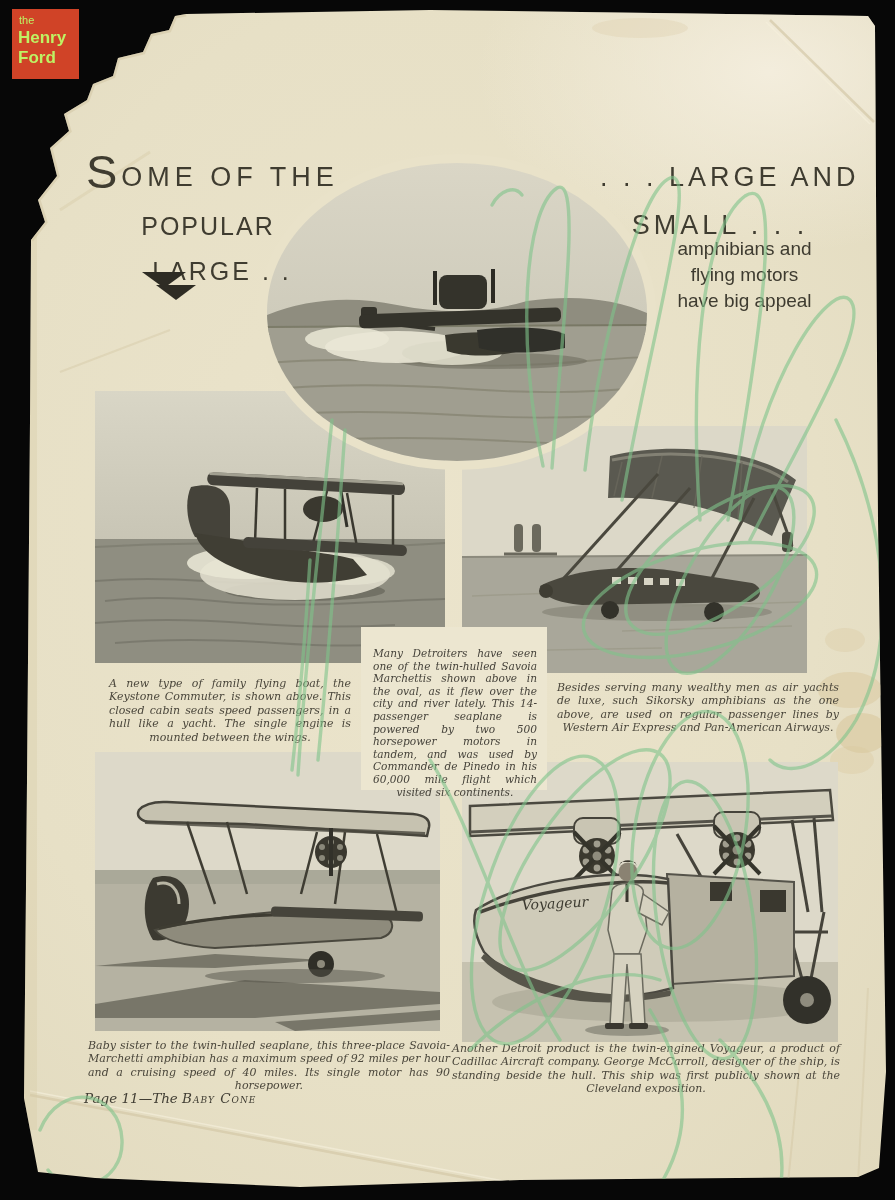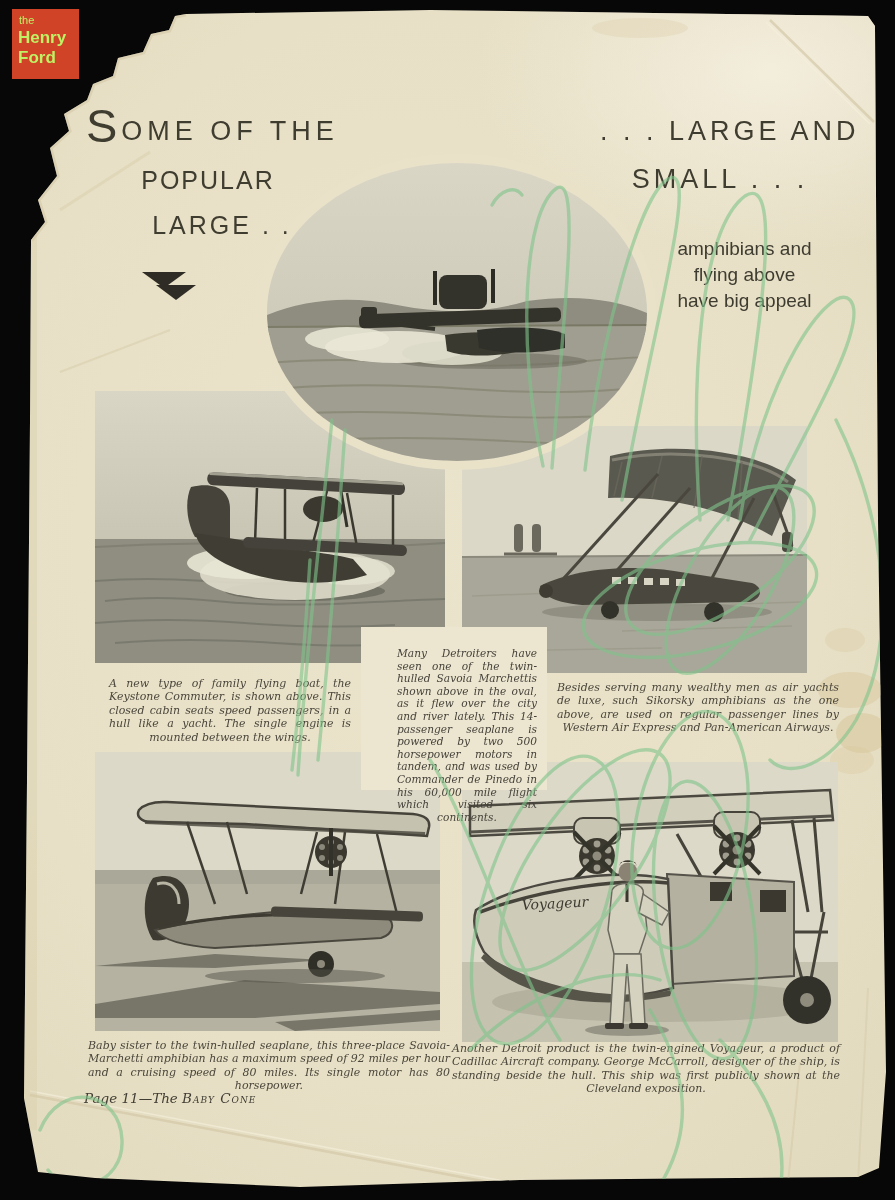--- a/index.html
+++ b/index.html
@@ -21,21 +21,21 @@
   .texture{z-index:0;}
   .scribbles{z-index:9;}
   
   .photo{position:absolute;overflow:hidden;z-index:2;}
   .photo svg{display:block;}
   .photo-oval{left:267px;top:163px;width:380px;height:298px;border-radius:50%;
               box-shadow:0 0 0 9px #e9e2c9;z-index:3;}
   .caption-box{position:absolute;left:361px;top:627px;width:186px;height:163px;
                background:#ece6d0;z-index:4;box-sizing:border-box;padding:20px 10px 6px 12px;}
   
-  .hl{position:absolute;color:#3f3c30;z-index:5;}
+  .hl{position:absolute;color:#3f3c30;z-index:5;margin-top:46px;}
   .hl-left{left:86px;top:102px;width:244px;text-align:center;}
   .hl-line1{white-space:nowrap;text-align:left;}
   .hl-initial{font-size:47px;letter-spacing:4px;line-height:1;vertical-align:-2px;}
   .hl-rest{font-size:27px;letter-spacing:5px;}
   .hl-line2{font-size:25px;letter-spacing:2px;margin-top:17px;}
   .hl-line3{font-size:25px;letter-spacing:3px;margin-top:16px;padding-left:28px;}
   .hl-right{left:600px;top:116px;width:240px;text-align:right;}
   .hr-line1{font-size:27px;letter-spacing:4px;white-space:nowrap;}
   .hr-line2{font-size:27px;letter-spacing:4px;margin-top:17px;text-align:center;}
   .subhead{position:absolute;left:652px;top:236px;width:185px;text-align:center;
@@ -96,21 +96,21 @@
       <div class="tri"></div>
       <div class="tri tri2"></div>
     </div>
 
     <div class="hl hl-right">
       <div class="hr-line1">. . . LARGE AND</div>
       <div class="hr-line2">SMALL . . .</div>
     </div>
     <div class="subhead">
       <div>amphibians and</div>
-      <div>flying above</div>
+      <div>flying motors</div>
       <div>have big appeal</div>
     </div>
 
     <div class="photo" style="left:95px;top:391px;width:350px;height:272px;">
       <svg viewBox="0 0 350 272" width="350" height="272">
         <defs>
           <linearGradient id="ksky" x1="0" y1="0" x2="0" y2="1">
             <stop offset="0" stop-color="#d9d6c6"></stop>
               <stop offset="1" stop-color="#c8c5b5"></stop>
           </linearGradient>
@@ -354,26 +354,26 @@
         <path d="M150,128 C155,119 177,119 181,128 L185,168 L177,192 L152,192 L146,168 Z" fill="#d6d2c0" stroke="#6b6a5e" stroke-width="1.5"></path>
         <path d="M181,132 L207,150 L200,163 L177,151 Z" fill="#d6d2c0" stroke="#6b6a5e" stroke-width="1.5"></path>
         <line x1="165" y1="122" x2="165" y2="140" stroke="#3a382f" stroke-width="3"></line>
         <path d="M152,192 L148,262 L161,263 L165,202 L170,263 L183,262 L179,192 Z" fill="#d6d2c0" stroke="#6b6a5e" stroke-width="1.5"></path>
         <rect x="143" y="261" width="19" height="6" rx="2" fill="#3a3830"></rect>
         <rect x="167" y="261" width="19" height="6" rx="2" fill="#3a3830"></rect>
       </svg>
     </div>
 
     <div class="caption-box">
-      <div class="cap cap-center" style="position:static;margin-left:24px;">Many Detroiters have seen one of the twin-hulled Savoia Marchettis shown above in the oval, as it flew over the city and river lately. This 14-passenger seaplane is powered by two 500 horsepower motors in tandem, and was used by Commander de Pinedo in his 60,000 mile flight which visited six continents.</div>
+      <div class="cap cap-center" style="position:static;">Many Detroiters have seen one of the twin-hulled Savoia Marchettis shown above in the oval, as it flew over the city and river lately. This 14-passenger seaplane is powered by two 500 horsepower motors in tandem, and was used by Commander de Pinedo in his 60,000 mile flight which visited six continents.</div>
     </div>
 
     <div class="cap cap-keystone">A new type of family flying boat, the Keystone Commuter, is shown above. This closed cabin seats speed passengers, in a hull like a yacht. The single engine is mounted between the wings.</div>
     <div class="cap cap-sikorsky">Besides serving many wealthy men as air yachts de luxe, such Sikorsky amphibians as the one above, are used on regular passenger lines by Western Air Express and Pan-American Airways.</div>
-    <div class="cap cap-savoia-small">Baby sister to the twin-hulled seaplane, this three-place Savoia-Marchetti amphibian has a maximum speed of 92 miles per hour and a cruising speed of 80 miles. Its single motor has 80 horsepower.</div>
+    <div class="cap cap-savoia-small">Baby sister to the twin-hulled seaplane, this three-place Savoia-Marchetti amphibian has a maximum speed of 92 miles per hour and a cruising speed of 40 miles. Its single motor has 90 horsepower.</div>
     <div class="cap cap-voyageur">Another Detroit product is the twin-engined Voyageur, a product of Cadillac Aircraft company. George McCarroll, designer of the ship, is standing beside the hull. This ship was first publicly shown at the Cleveland exposition.</div>
 
     <div class="footer"><span>Page 11—The </span><span class="smallcaps">Baby Cone</span></div>
 
     <svg class="scribbles" viewBox="0 0 895 1200">
       <g fill="none" stroke="#7fc48a" stroke-width="3.4" stroke-linecap="round" opacity="0.6">
         <path d="M543,466 C516,340 524,210 557,188 C582,174 562,330 552,468"></path>
         <path d="M585,470 C600,340 640,190 670,178 C700,168 650,340 622,500"></path>
         <path d="M700,520 C690,380 700,230 745,196 C785,170 760,340 728,520"></path>
         <path d="M740,520 C760,380 830,280 850,300 C872,324 800,440 750,540"></path>

